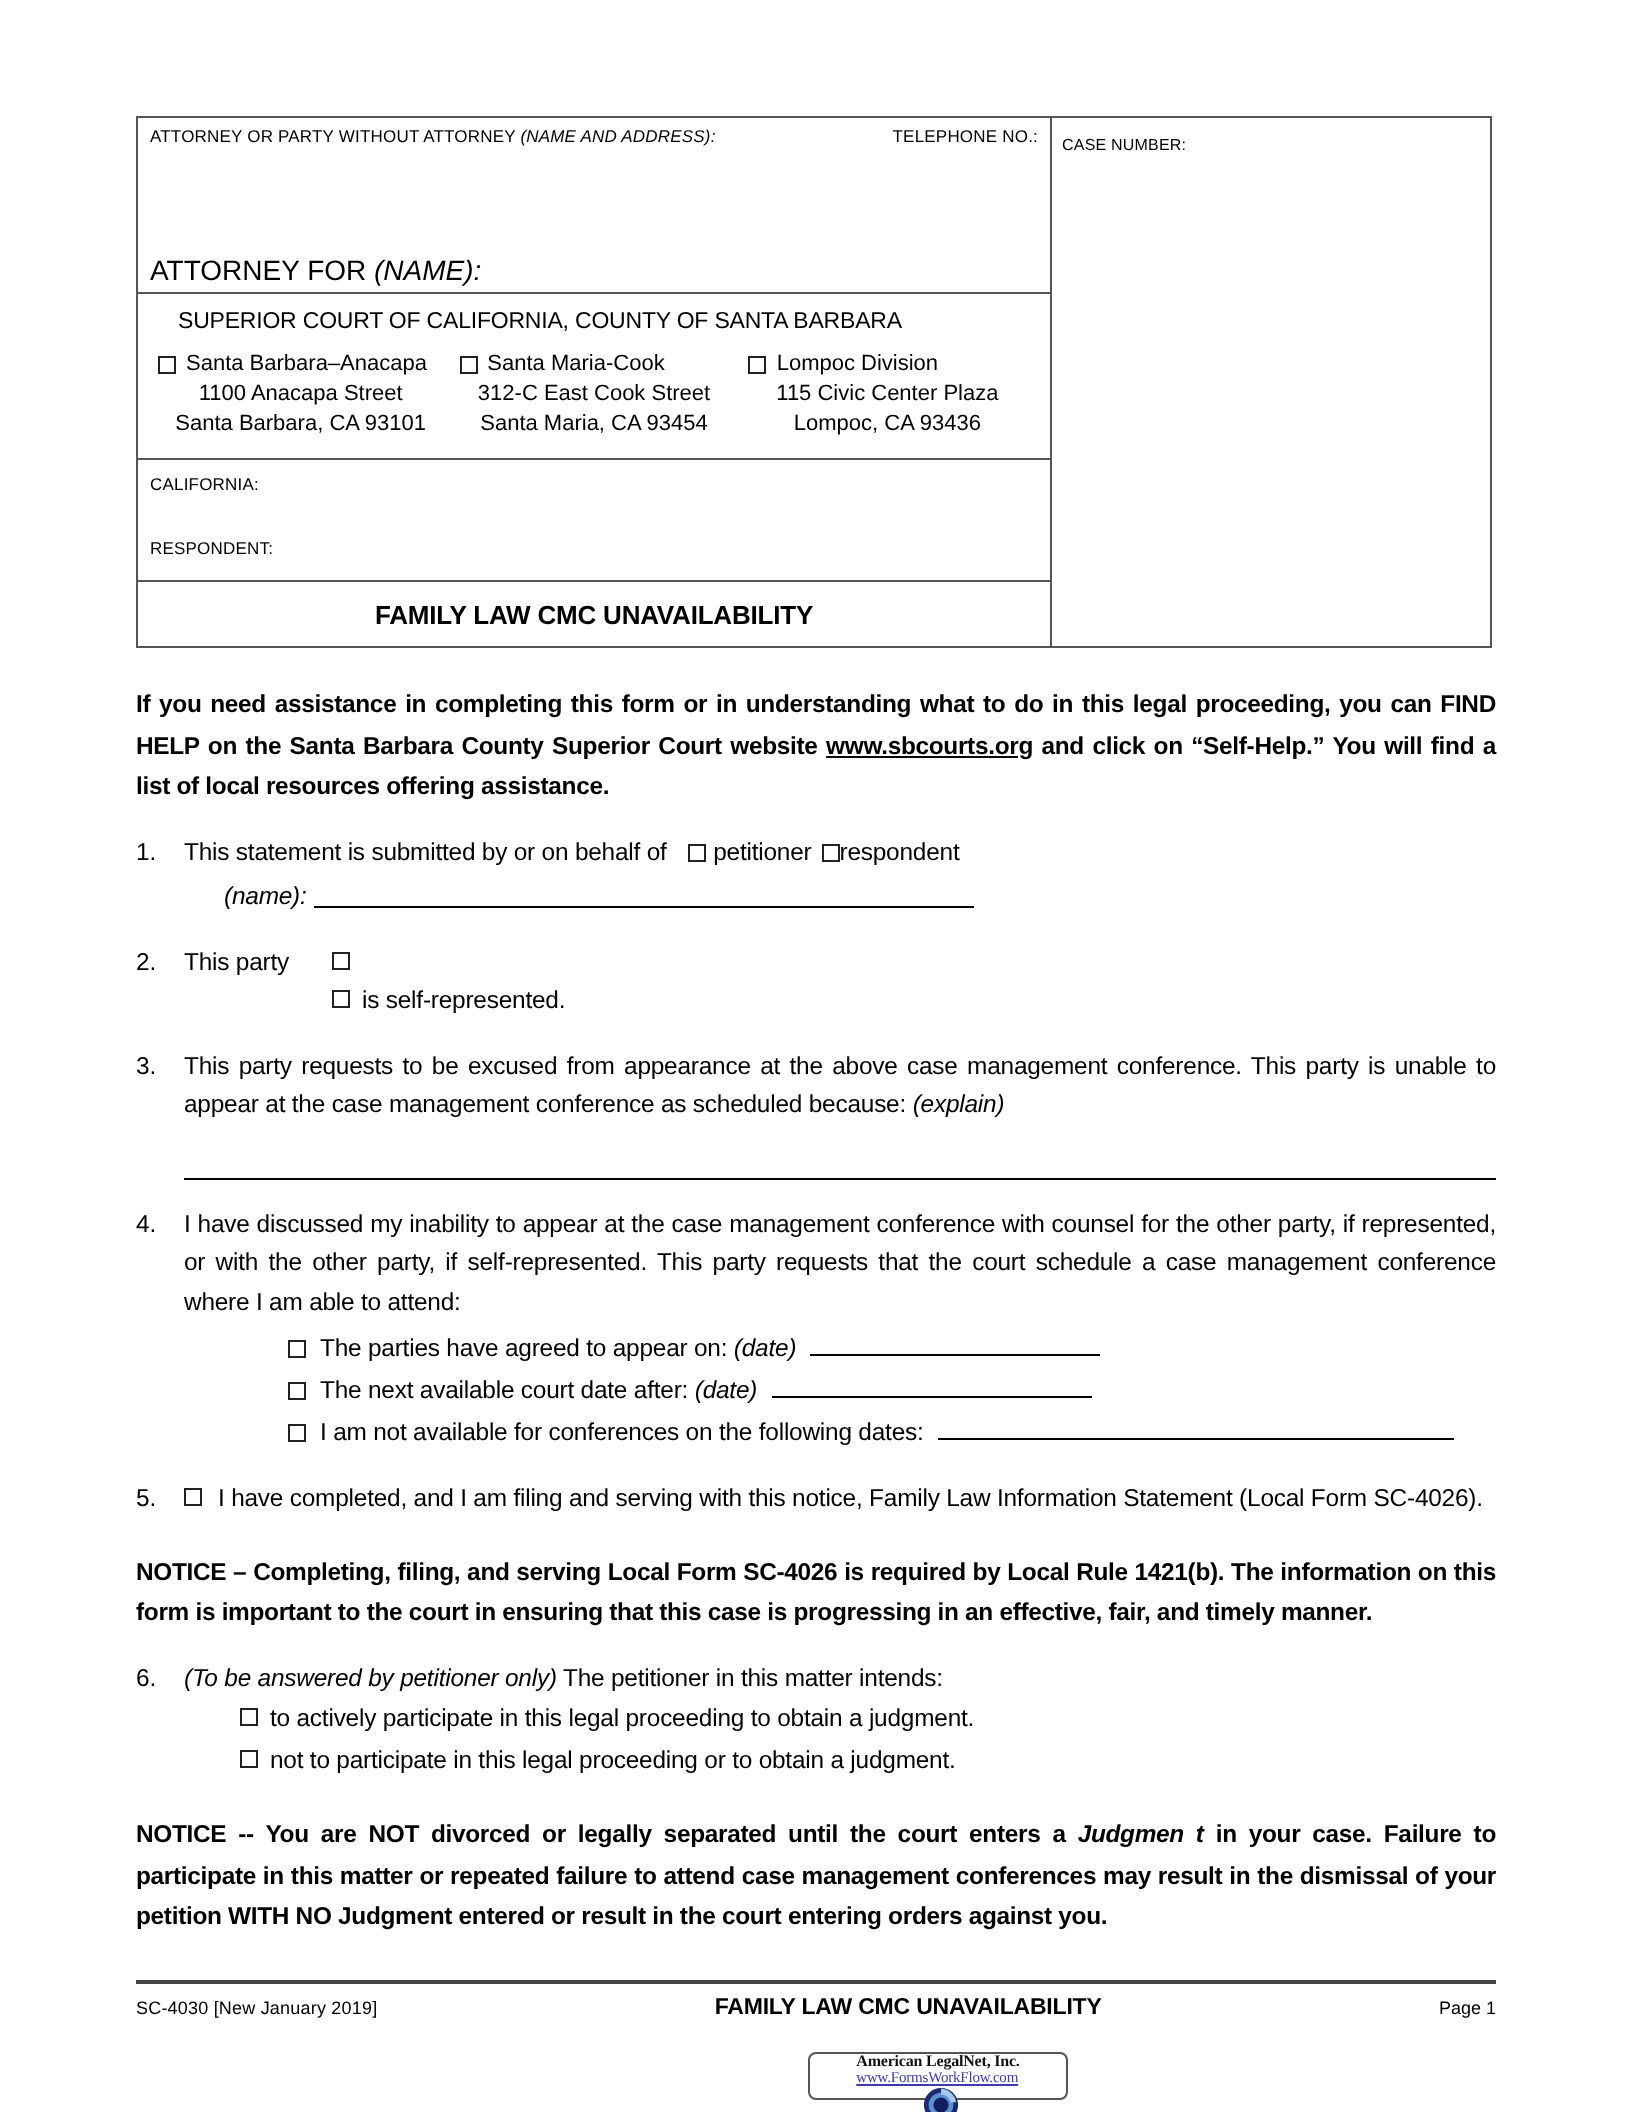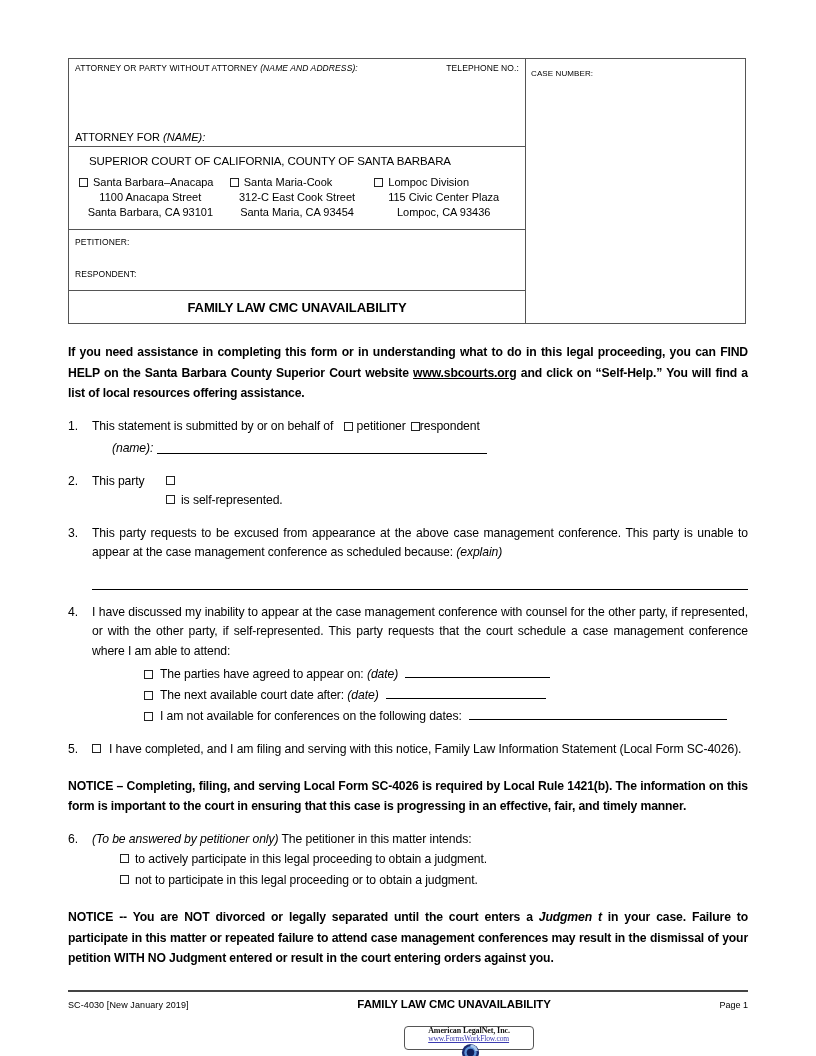--- a/index.html
+++ b/index.html
@@ -59,21 +59,21 @@
     justify-content: space-between;
     font-size: 8.5px;
     letter-spacing: 0.1px;
     white-space: nowrap;
   }
   .atty-head .ital { font-style: italic; }
   .atty-for {
     position: absolute;
     left: 6px;
     bottom: 3px;
-    font-size: 11px;
+    font-size: 14px;
   }
   .atty-for .ital { font-style: italic; }
 
   .court-box {
     box-sizing: border-box;
     border-bottom: 1.5px solid #555;
     padding: 8px 8px 9px 8px;
   }
   .court-title {
     font-size: 11.5px;
@@ -367,21 +367,21 @@
               <span style="margin-left:5px">Lompoc Division</span>
             </div>
             <div class="branch-addr">115 Civic Center Plaza</div>
             <div class="branch-addr">Lompoc, CA  93436</div>
           </div>
 
         </div>
       </div>
 
       <div class="party-box">
-        <div class="party-lbl">PETITIONER:</div>
+        <div class="party-lbl">CALIFORNIA:</div>
         <div class="party-lbl resp">RESPONDENT:</div>
       </div>
 
       <div class="title-box">
         <span class="form-title">FAMILY LAW CMC UNAVAILABILITY</span>
       </div>
 
     </div>
 
     <div class="caption-right">

